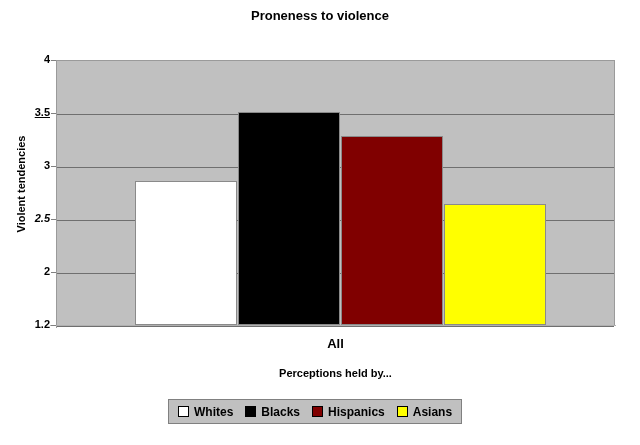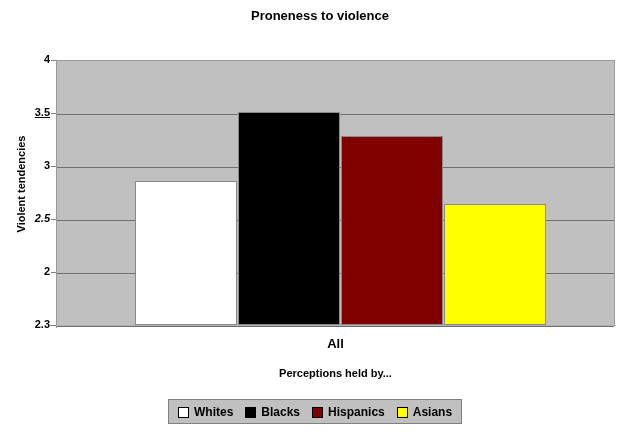--- a/index.html
+++ b/index.html
@@ -155,21 +155,21 @@
     background: #c0c0c0;
     border: 1px solid #808080;
     box-sizing: border-box;
     display: flex;
     align-items: center;
     padding: 0 9px;
     gap: 0px;
   }
   .legend-item {
     display: flex;
-    align-items: flex-end;
+    align-items: flex-start;
     margin-right: 12px;
   }
   .legend-item:last-child { margin-right: 0; }
   .legend-swatch {
     width: 11px;
     height: 11px;
     border: 1px solid #000000;
     box-sizing: border-box;
     margin-right: 5px;
     flex: 0 0 auto;
@@ -189,21 +189,21 @@
   <div id="chart-title">Proneness to violence</div>
 
   <div id="y-axis-title">Violent tendencies</div>
 
   <div id="y-tick-labels">
       <div class="y-tick-label" style="top: 54px;">4</div>
       <div class="y-tick-label" style="top: 107px; text-decoration: underline;">3.5</div>
       <div class="y-tick-label" style="top: 160px;">3</div>
       <div class="y-tick-label" style="top: 213px; font-style: italic;">2.5</div>
       <div class="y-tick-label" style="top: 266px;">2</div>
-      <div class="y-tick-label" style="top: 319px;">2.3</div>
+      <div class="y-tick-label" style="top: 319px;">1.2</div>
     </div>
 
   <div id="value-axis-line"></div>
 
   <div id="plot-area">
     <div id="gridlines">
         <div class="gridline" style="top: 53px;"></div>
         <div class="gridline" style="top: 106px;"></div>
         <div class="gridline" style="top: 159px;"></div>
         <div class="gridline" style="top: 212px;"></div>

